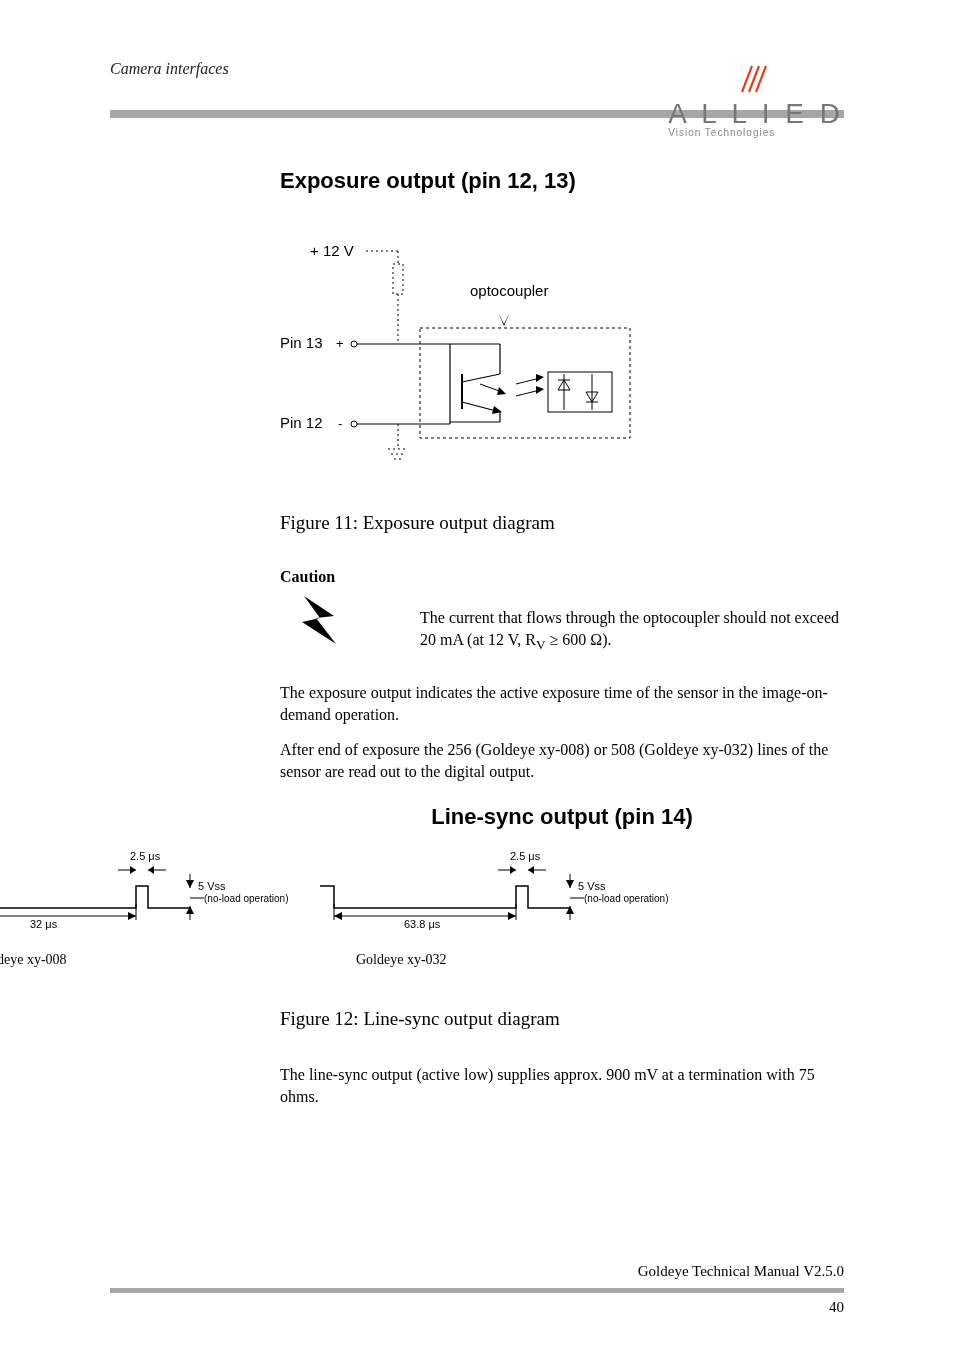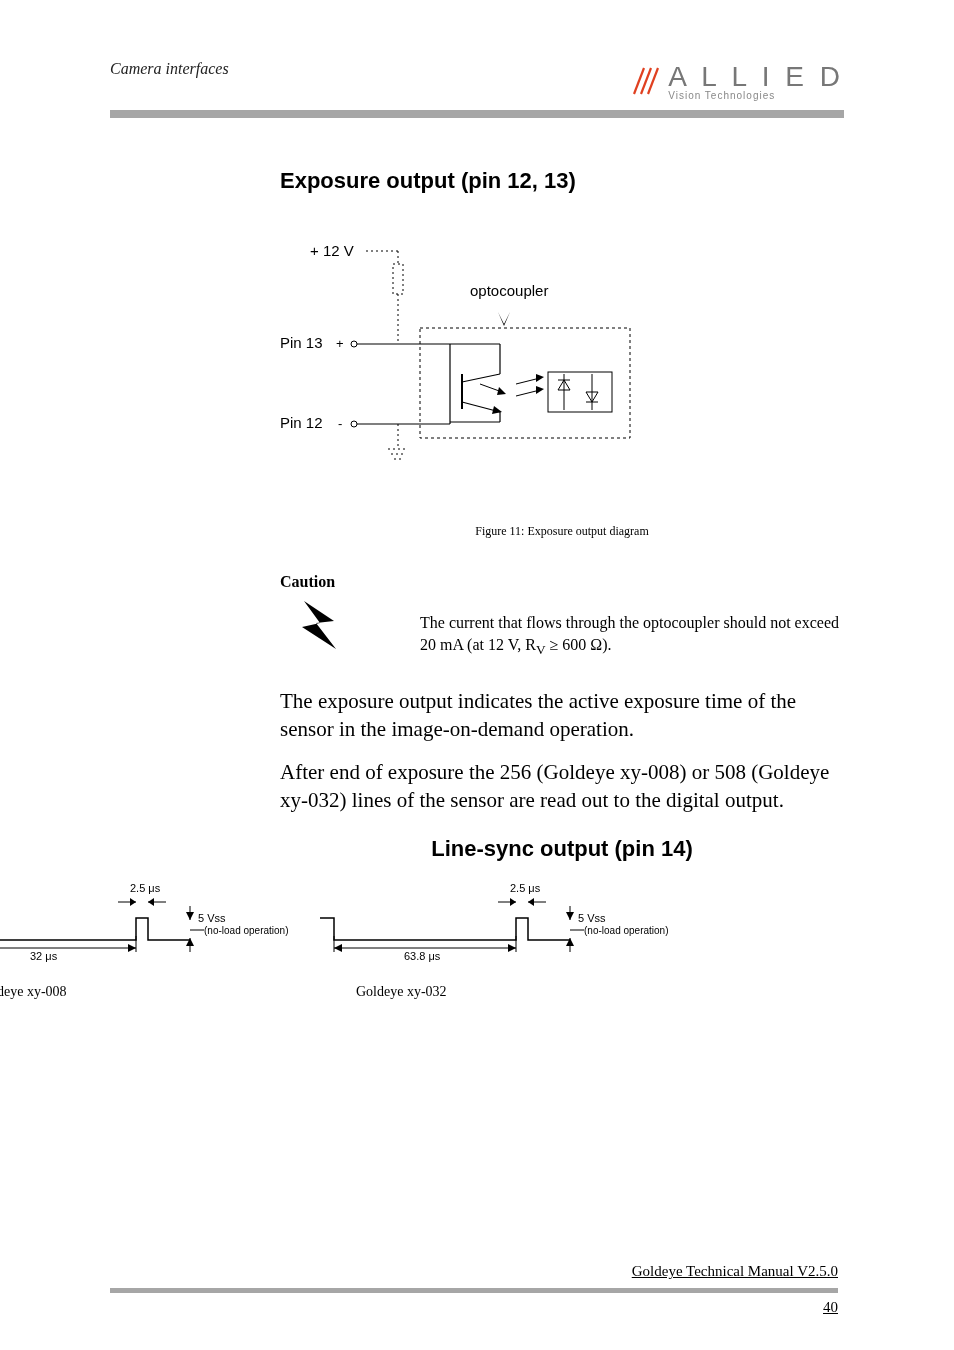--- a/index.html
+++ b/index.html
@@ -12,55 +12,54 @@
     color: #000;
   }
   .page { padding: 60px 110px 0 110px; }
   .header {
     display: flex;
     justify-content: space-between;
     align-items: flex-start;
     margin-bottom: 6px;
   }
   .header-title { font-style: italic; font-size: 16px; color:#222; }
-  .logo { display: flex; align-items: center; height: 44px; }
+  .logo { display: flex; align-items: center; height: 44px; flex-direction: column; }
   .logo-slashes { margin-right: 4px; }
   .logo-text { line-height: 1; }
   .logo-main { font-size: 28px; letter-spacing: 4px; color: #777; font-family: Arial, sans-serif; font-weight: 300; }
   .logo-sub { font-size: 10px; letter-spacing: 1px; color: #888; font-family: Arial, sans-serif; }
   .hr-top { height: 8px; background: #a6a6a6; margin-bottom: 50px; }
   .content { padding-left: 170px; }
   .h2 {
     font-family: Arial, Helvetica, sans-serif;
     font-weight: 900;
     font-size: 22px;
     margin-bottom: 40px;
   }
-  .fig-caption { text-align: center; font-size: 12px; margin: 36px 0 34px 0; }
+  .fig-caption { text-align: left; font-size: 19px; margin: 24px 0 34px 0; }
   .caution-row { display: flex; align-items: flex-end; margin-bottom: 10px; }
   .caution-col { width: 140px; flex: 0 0 140px; }
   .caution-label { font-weight: bold; font-size: 16px; }
   .lightning { margin-top: 8px; margin-left: 14px; }
   .caution-body { font-size: 16px; line-height: 1.35; }
-  .para { font-size: 21px; line-height: 1.35; margin-bottom: 14px; }
+  .para { font-size: 16px; line-height: 1.35; margin-bottom: 14px; }
   .h2b {
     font-family: Arial, Helvetica, sans-serif;
     font-weight: 900;
     font-size: 22px;
     margin: 22px 0 16px 0;
     text-align: center;
   }
   .timing-area { margin-left: -170px; }
   .timing-row { display: flex; gap: 10px; }
   .footer {
     position: absolute;
     bottom: 34px;
     left: 110px;
-    right: 116px;
-    text-decoration: underline;
+    right: 110px;
   }
   .footer-top { text-align: right; font-size: 15px; margin-bottom: 8px; }
   .hr-bot { height: 5px; background: #a6a6a6; }
   .pagenum { text-align: right; font-size: 15px; margin-top: 6px; }
   .timing-label { font-size: 14px; text-align: left; margin-top: 2px; margin-left: 36px; }
 </style>
 </head>
 <body>
 
 <div class="page">
@@ -221,19 +220,23 @@
             <polygon points="250,60 246,68 254,68" fill="#000"></polygon>
           <text x="258" y="44" font-size="11" font-family="Arial">5 Vss</text>
           <line x1="250" y1="52" x2="264" y2="52" stroke="#000"></line>
           <text x="264" y="56" font-size="10" font-family="Arial">(no-load operation)</text>
         </svg>
         <div class="timing-label">Goldeye xy-032</div>
       </div>
     </div>
   </div>
 
+  <div class="content">
+    <div class="fig-caption" style="margin-top:40px">Figure 12: Line-sync output diagram</div>
+    <div class="para">The line-sync output (active low) supplies approx. 900 mV at a termination with 75 ohms.</div>
+  </div>
 </div>
 
 <div class="footer">
   <div class="footer-top">Goldeye Technical Manual V2.5.0</div>
   <div class="hr-bot"></div>
   <div class="pagenum">40</div>
 </div>
 
 </body></html>

